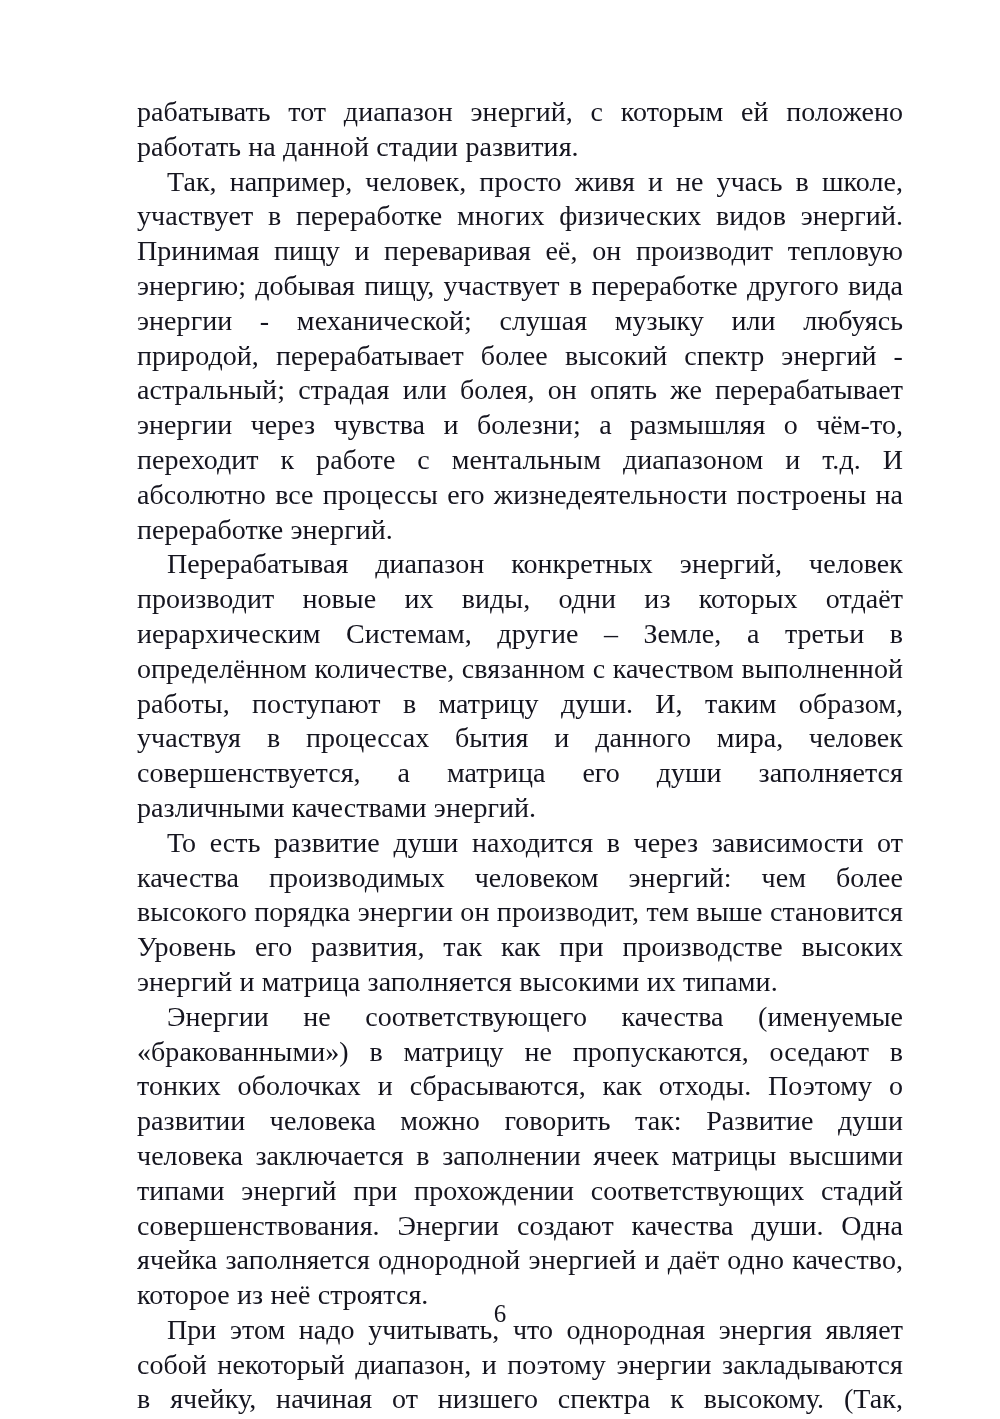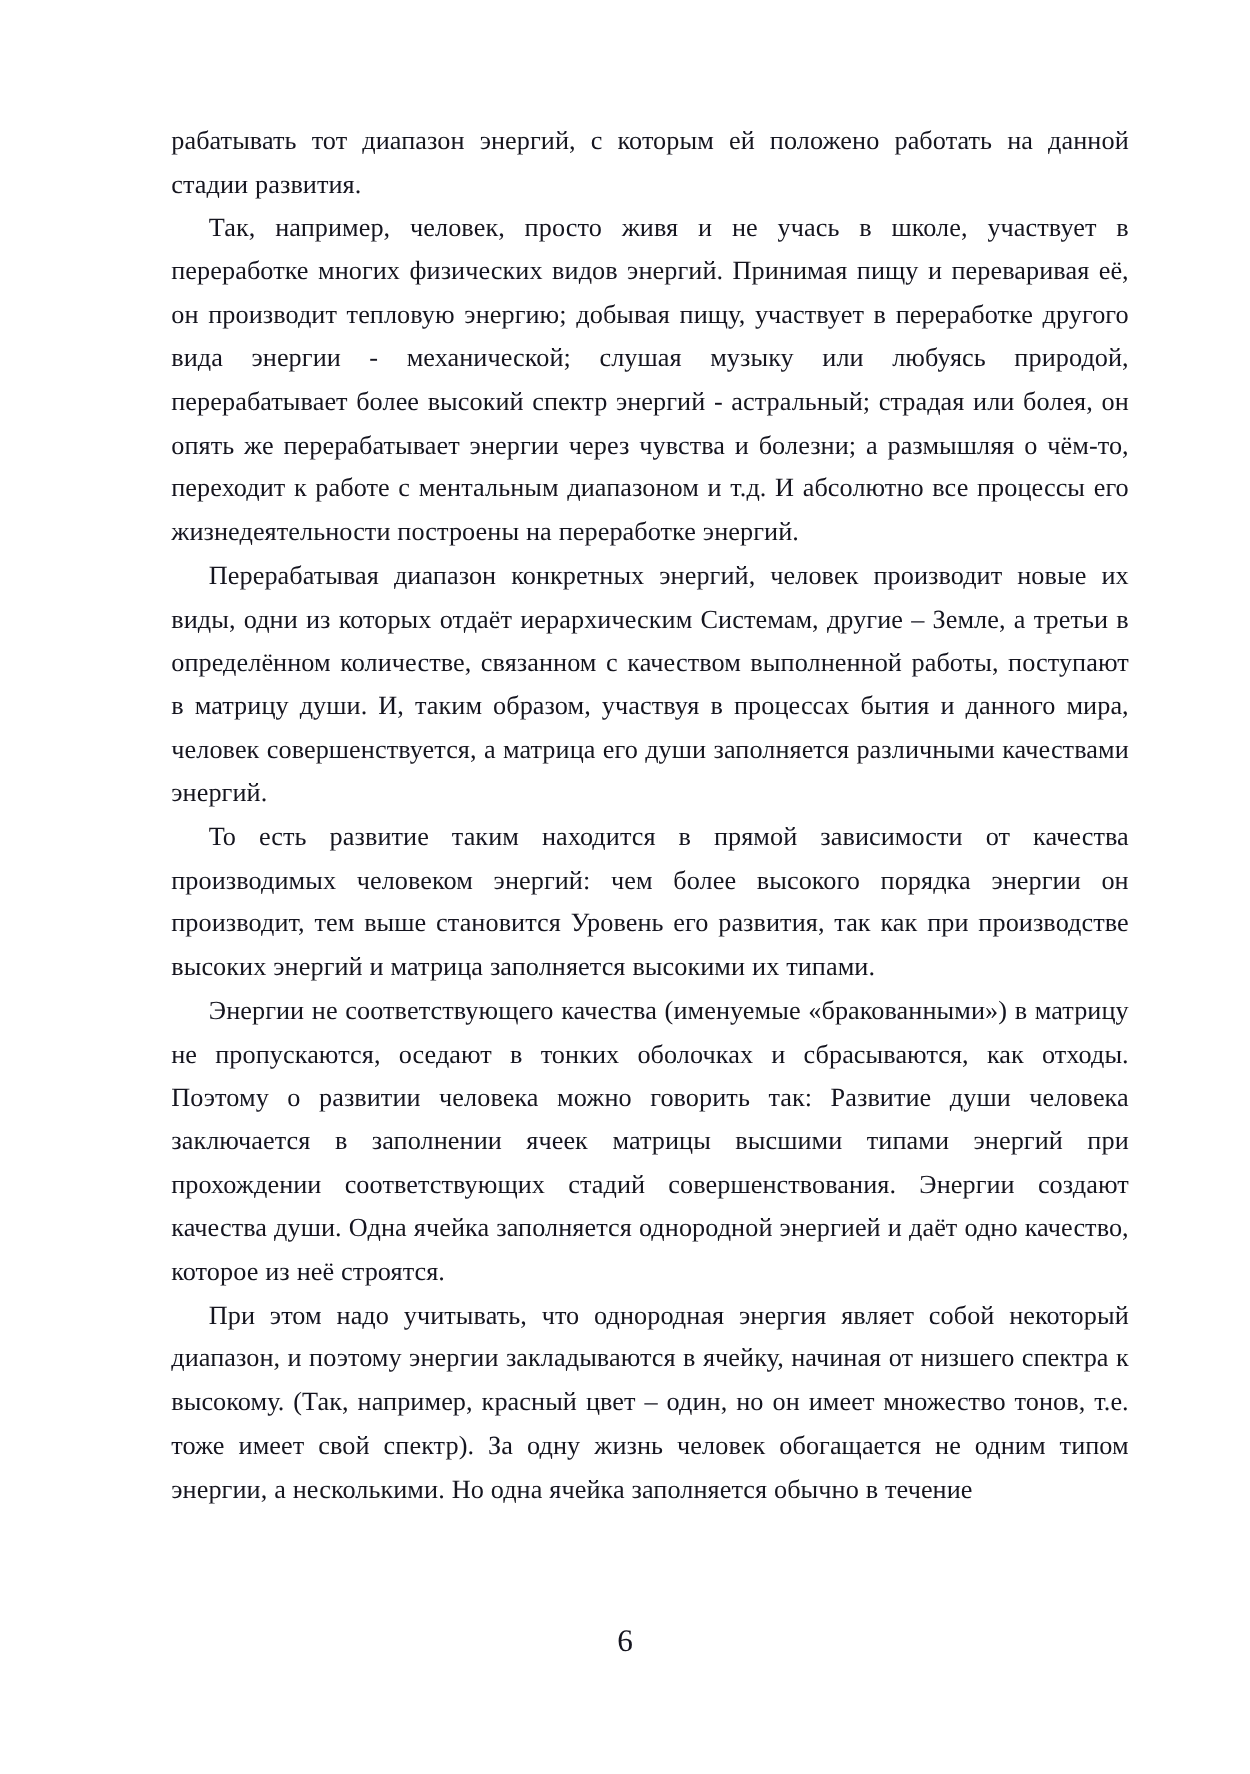--- a/index.html
+++ b/index.html
@@ -22,21 +22,21 @@
   .text-block {
     position: absolute;
     left: 137px;
     top: 95px;
     width: 766px;
   }
 
   .para {
     margin: 0;
     font-family: "Liberation Serif", "DejaVu Serif", serif;
-    font-size: 21px;
+    font-size: 28px;
     line-height: 34.8px;
     color: #15151f;
     text-align: justify;
     text-justify: inter-word;
     text-indent: 30px;
     hyphens: manual;
     -webkit-hyphens: manual;
     word-spacing: 0.2px;
     letter-spacing: 0.05px;
   }
@@ -60,20 +60,20 @@
 </style>
 </head>
 <body>
 
 <div class="page">
 
   <div class="text-block">
     <p class="para no-indent">рабатывать тот диапазон энергий, с которым ей положено работать на данной стадии развития.</p>
     <p class="para">Так, например, человек, просто живя и не учась в школе, участвует в переработке многих физических видов энергий. Принимая пищу и переваривая её, он производит тепловую энергию; добывая пищу, участвует в переработке другого вида энергии - механической; слушая музыку или любуясь природой, перерабатывает более высокий спектр энергий - астральный; страдая или болея, он опять же перерабатывает энергии через чувства и болезни; а размышляя о чём-то, переходит к работе с ментальным диапазоном и т.д. И абсолютно все процессы его жизнедеятельности построены на переработке энергий.</p>
     <p class="para">Перерабатывая диапазон конкретных энергий, человек производит новые их виды, одни из которых отдаёт иерархическим Системам, другие – Земле, а третьи в определённом количестве, связанном с качеством выполненной работы, поступают в матрицу души. И, таким образом, участвуя в процессах бытия и данного мира, человек совершенствуется, а матрица его души заполняется различными качествами энергий.</p>
-    <p class="para">То есть развитие таким находится в прямой зависимости от качества производимых человеком энергий: чем более высокого порядка энергии он производит, тем выше становится Уровень его развития, так как при производстве высоких энергий и матрица заполняется высокими их типами.</p>
+    <p class="para">То есть развитие души находится в через зависимости от качества производимых человеком энергий: чем более высокого порядка энергии он производит, тем выше становится Уровень его развития, так как при производстве высоких энергий и матрица заполняется высокими их типами.</p>
     <p class="para">Энергии не соответствующего качества (именуемые «бракованными») в матрицу не пропускаются, оседают в тонких оболочках и сбрасываются, как отходы. Поэтому о развитии человека можно говорить так: Развитие души человека заключается в заполнении ячеек матрицы высшими типами энергий при прохождении соответствующих стадий совершенствования. Энергии создают качества души. Одна ячейка заполняется однородной энергией и даёт одно качество, которое из неё строятся.</p>
     <p class="para">При этом надо учитывать, что однородная энергия являет собой некоторый диапазон, и поэтому энергии закладываются в ячейку, начиная от низшего спектра к высокому. (Так, например, красный цвет – один, но он имеет множество тонов, т.е. тоже имеет свой спектр). За одну жизнь человек обогащается не одним типом энергии, а несколькими. Но одна ячейка заполняется обычно в течение</p>
   </div>
 
   <div class="page-number">6</div>
 
 </div>
 
 </body></html>

